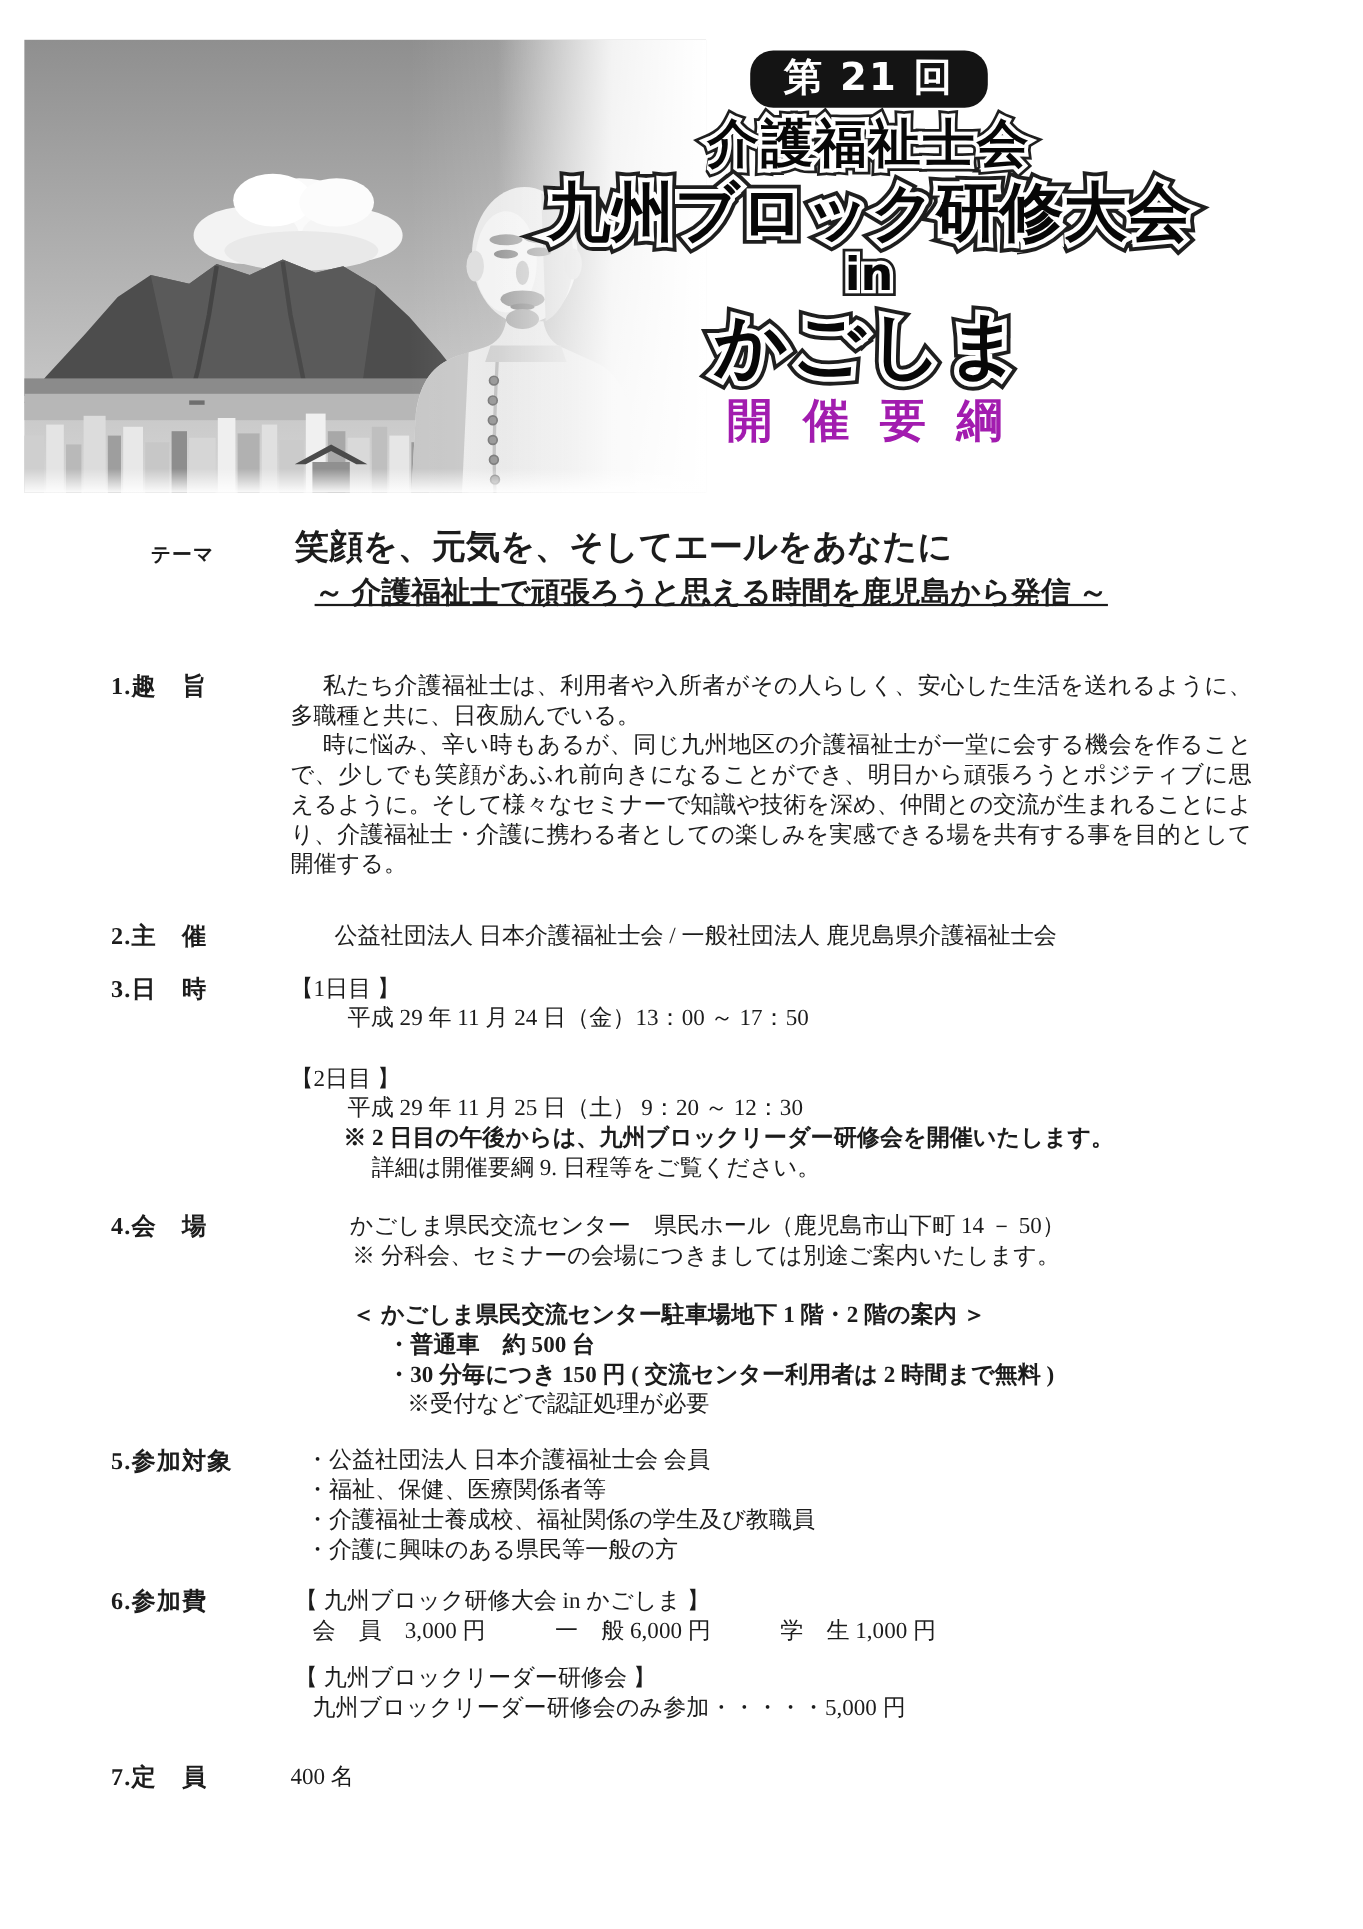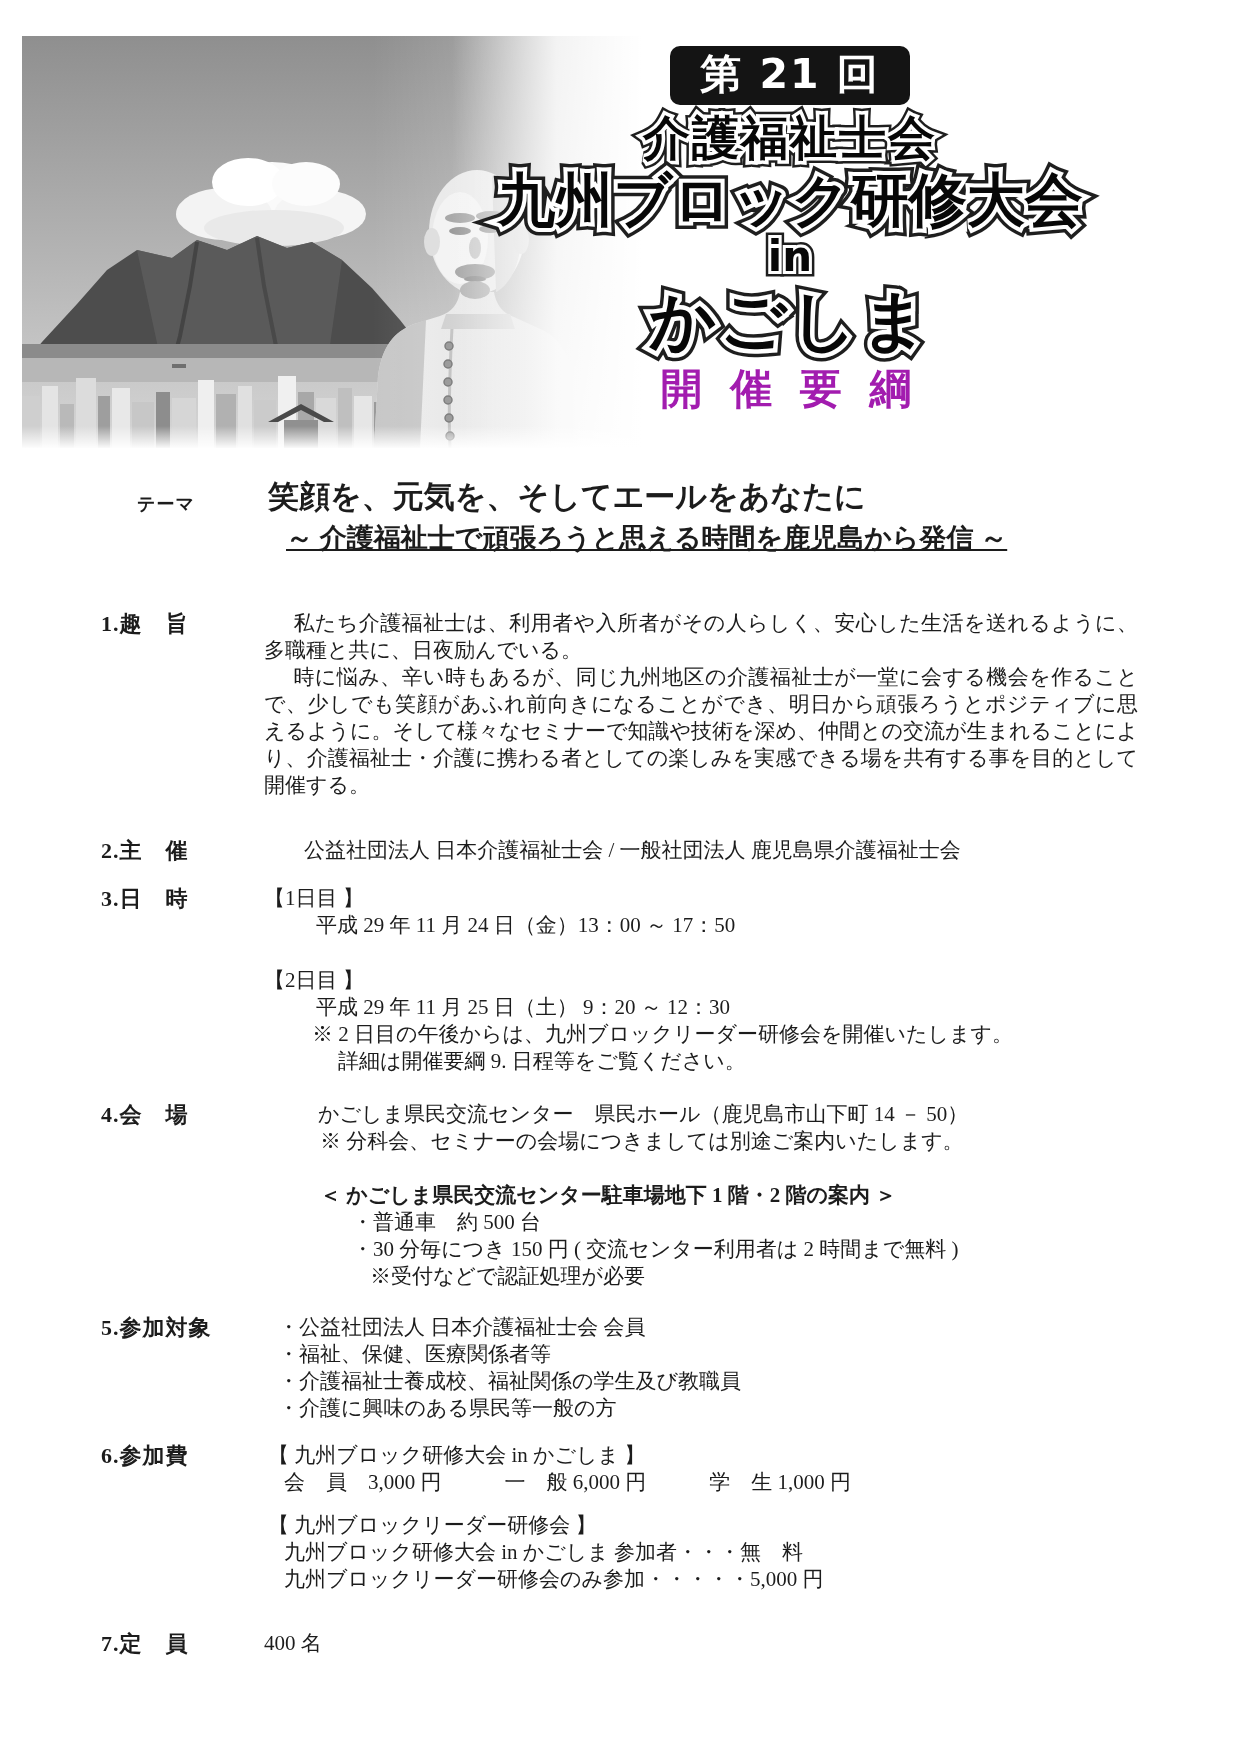--- a/index.html
+++ b/index.html
@@ -19,23 +19,23 @@
   .photo{position:absolute;left:22px;top:36px;width:620px;height:412px;display:block;}
   .titles{
     position:absolute;left:470px;top:46px;width:640px;
     text-align:center;
     font-family:"DejaVu Sans","Liberation Sans",sans-serif;
     font-weight:bold;
   }
   .badge{
     display:inline-block;
     background:#141414;color:#ffffff;
-    font-size:41px;line-height:1.15;
+    font-size:35px;line-height:1.15;
     padding:5px 30px 7px 30px;
-    border-radius:10px;
+    border-radius:21px;
     letter-spacing:2px;
     margin-bottom:6px;
   }
   .otl{position:relative;line-height:1.14;white-space:nowrap;paint-order:stroke fill;}
   .otl .lyr{position:absolute;left:0;right:0;top:0;}
   .otl .dark{-webkit-text-stroke:var(--sd) #1f1f1f;color:#1f1f1f;text-shadow:0 0 5px rgba(45,45,45,.45);paint-order:stroke fill;}
   .otl .lite{-webkit-text-stroke:var(--sw) #ffffff;color:#ffffff;paint-order:stroke fill;}
   .otl .top{position:relative;color:#070707;}
   .t-org  {--sd:12px;--sw:7px;font-size:47px;letter-spacing:2px;}
   .t-event{--sd:15px;--sw:8px;font-size:58px;letter-spacing:0px;margin-top:2px;}
@@ -57,21 +57,21 @@
   .theme-row{padding-left:105px;padding-right:89px;}
   .sec{display:flex;align-items:flex-start;}
   .sec-label{width:163px;flex:none;font-weight:bold;font-size:22px;line-height:1.25;letter-spacing:1px;}
   .sec-body{flex:1;max-width:874px;font-size:21px;line-height:1.29;}
   .para{margin:0;text-align:justify;text-indent:1.4em;}
   .ln{white-space:pre-wrap;}
   .pl4{padding-left:4px;}
   .pl14{padding-left:14px;}
   .pl16{padding-left:16px;}
   .pl20{padding-left:20px;}
-  .pl48{padding-left:48px;}
+  .pl48{padding-left:48px;font-weight:bold;}
   .pl52{padding-left:52px;}
   .pl66{padding-left:66px;}
   .pl74{padding-left:74px;}
   .gap16{margin-top:16px;}
   .gap26{margin-top:26px;font-weight:bold;}
   .gap28{margin-top:28px;}
   .mt54{margin-top:54px;}
   .mt38{margin-top:38px;gap:40px;}
   .mt20{margin-top:20px;}
   .mt26{margin-top:26px;gap:40px;}
@@ -282,21 +282,20 @@
         <div class="ln pl14">・介護に興味のある県民等一般の方</div>
       </div>
     </div>
 
     <div class="sec mt20">
       <div class="sec-label">6.参加費</div>
       <div class="sec-body">
         <div class="ln pl4">【 九州ブロック研修大会 in かごしま 】</div>
         <div class="ln pl20">会　員　3,000 円　　　一　般 6,000 円　　　学　生 1,000 円</div>
         <div class="ln pl4 gap16">【 九州ブロックリーダー研修会 】</div>
-        <div class="ln pl20">九州ブロック研修大会 in かごしま 参加者・・・無　料</div>
         <div class="ln pl20">九州ブロックリーダー研修会のみ参加・・・・・5,000 円</div>
       </div>
     </div>
 
     <div class="sec mt36">
       <div class="sec-label">7.定　員</div>
       <div class="sec-body">
         <div class="ln">400 名</div>
       </div>
     </div>

